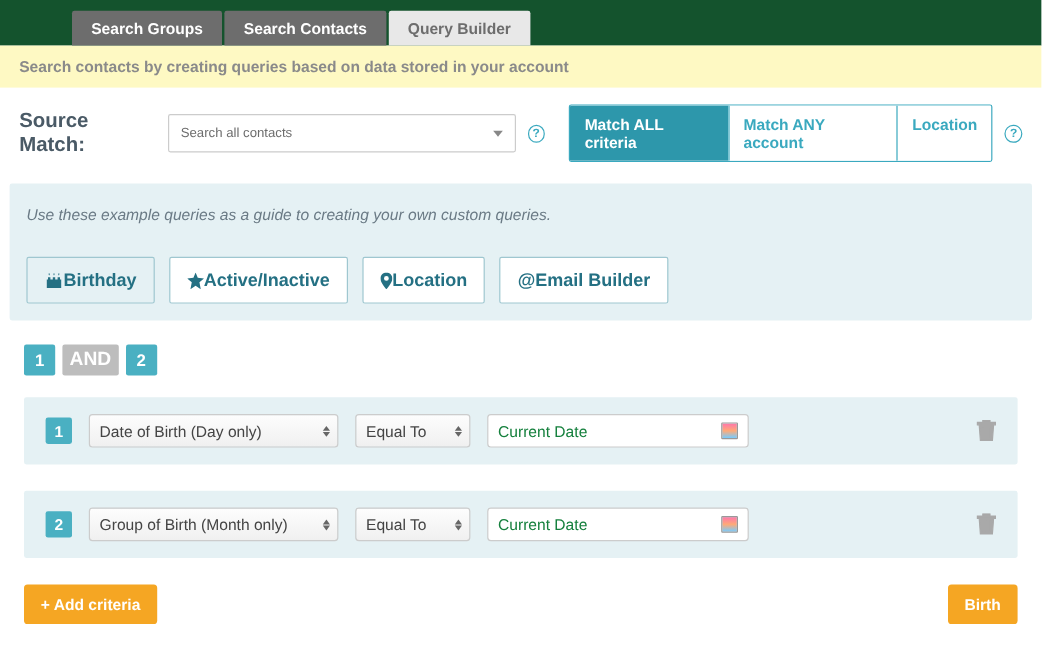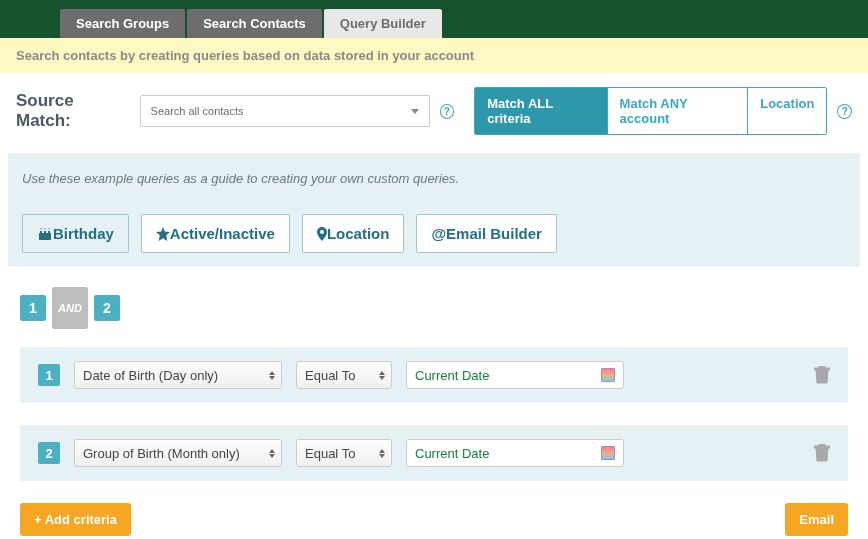--- a/index.html
+++ b/index.html
@@ -19,21 +19,21 @@
 .criteria-btn:first-child { border-left: none; }
 .criteria-btn.active { background: #2d97ab; color: #fff; }
 .panel { background: #e5f1f4; margin: 0 8px 20px 8px; padding: 18px 14px 14px 14px; border-radius: 2px; }
 .panel-hint { font-style: italic; color: #6a7a85; font-size: 13px; margin-bottom: 28px; }
 .example-row { display: flex; gap: 12px; }
 .example-btn { border: 1px solid #9fc7d0; background: #fff; color: #247083; font-weight: 700; font-size: 15px; padding: 10px 14px; border-radius: 2px; display: flex; align-items: center; gap: 0; }
 .example-btn.active { background: #e5f1f4; }
 .query-area { padding: 0 20px 20px 20px; }
 .logic-row { display: flex; align-items: center; gap: 6px; margin-bottom: 18px; }
 .num-box { width: 26px; height: 26px; background: #4ab0c2; color: #fff; font-weight: 700; display: flex; align-items: center; justify-content: center; border-radius: 2px; font-size: 14px; }
-.and-box { height: 42px; background: #bdbdbd; color: #fff; font-weight: 700; font-size: 11px; padding: 0 6px; display: flex; align-items: center; border-radius: 2px; font-style: italic; }
+.and-box { height: 26px; background: #bdbdbd; color: #fff; font-weight: 700; font-size: 16px; padding: 0 6px; display: flex; align-items: center; border-radius: 2px; }
 .criteria-row { background: #e5f1f4; border-radius: 2px; padding: 14px 18px; display: flex; align-items: center; gap: 14px; margin-bottom: 22px; }
 .row-num { width: 22px; height: 22px; background: #4ab0c2; color: #fff; font-weight: 700; font-size: 13px; display: flex; align-items: center; justify-content: center; border-radius: 2px; }
 .select-box { background: linear-gradient(#fdfdfd,#f0f0f0); border: 1px solid #ccc; border-radius: 3px; height: 28px; display: flex; align-items: center; justify-content: space-between; padding: 0 6px 0 8px; font-size: 13px; color: #444; position: relative; }
 .select-box.field { width: 208px; }
 .select-box.op { width: 96px; }
 .spinner { display: flex; flex-direction: column; gap: 1px; }
 .spinner-arrow { width: 0; height: 0; border-left: 3px solid transparent; border-right: 3px solid transparent; }
 .spinner-arrow.up { border-bottom: 4px solid #666; }
 .spinner-arrow.down { border-top: 4px solid #666; }
 .value-input { background: #fff; border: 1px solid #ccc; border-radius: 3px; height: 28px; width: 218px; display: flex; align-items: center; justify-content: space-between; padding: 0 8px; font-size: 13px; color: #15803d; }
@@ -153,15 +153,15 @@
     </div>
     <span class="trash-icon">
       <svg width="16" height="18" viewBox="0 0 16 18">
           <path fill="#a9a9a9" d="M2 4h12l-1 13H3zM5 6v9M8 6v9M11 6v9M0 2h16v2H0zM5 0h6v2H5z" stroke="#a9a9a9" stroke-width="1"></path>
         </svg>
     </span>
   </div>
 
   <div class="bottom-row">
     <button class="btn-orange">+ Add criteria</button>
-    <button class="btn-orange">Email</button>
+    <button class="btn-orange">Birth</button>
   </div>
 </div>
 
 </body></html>

